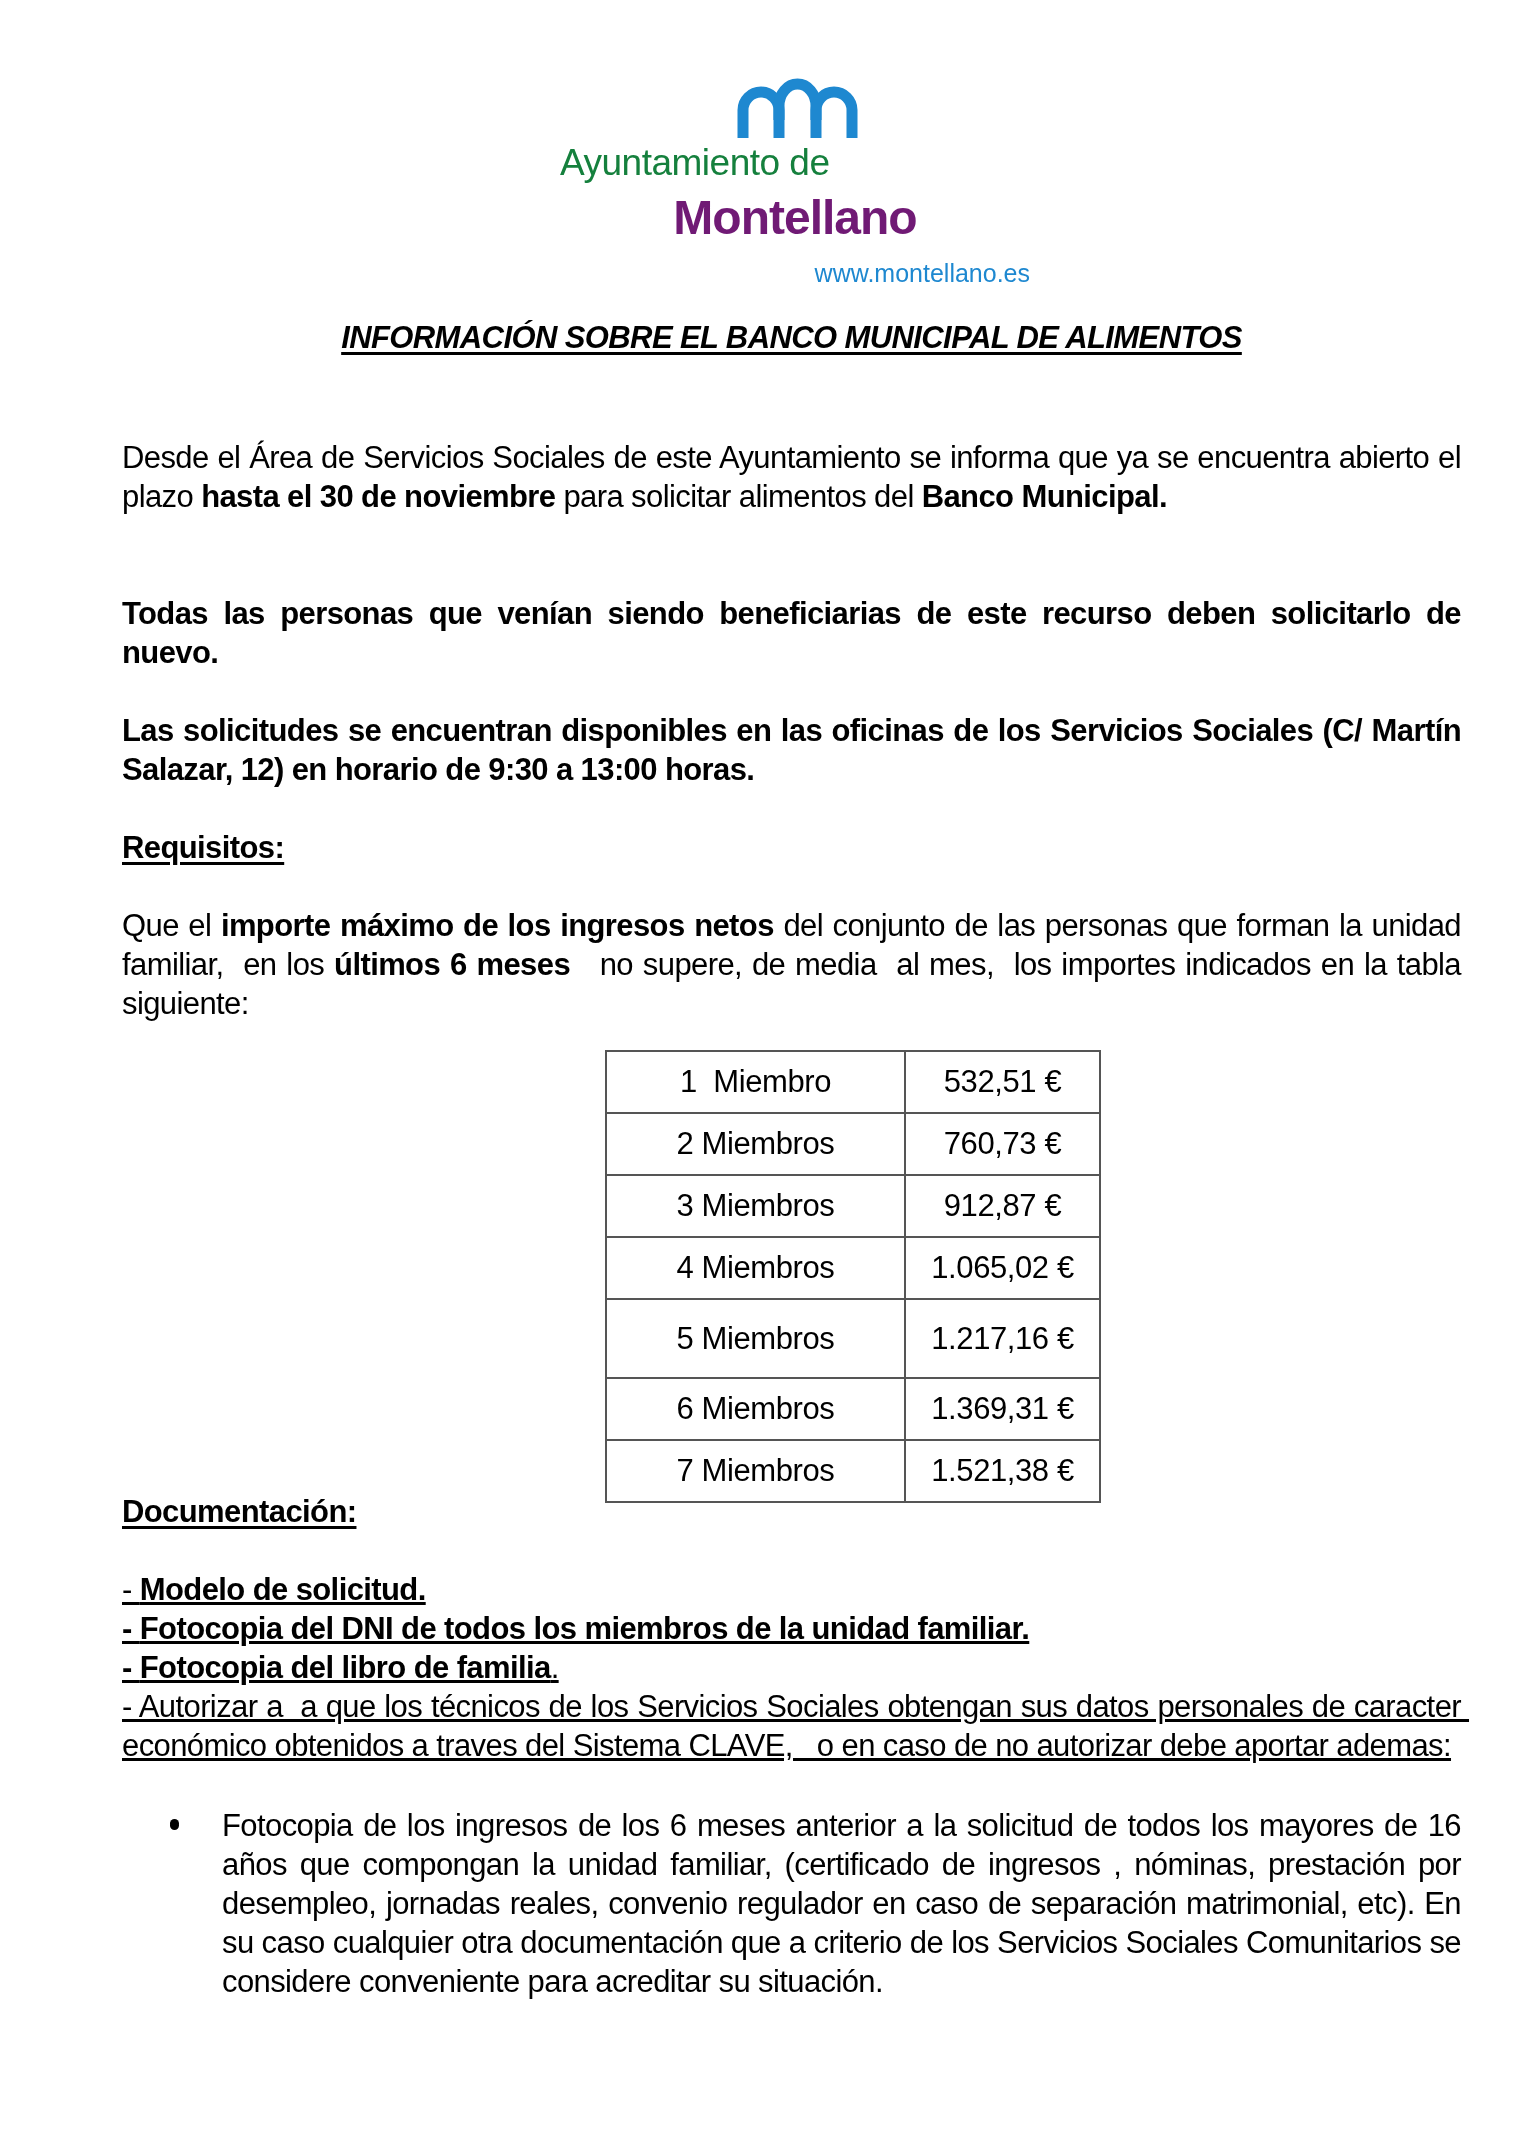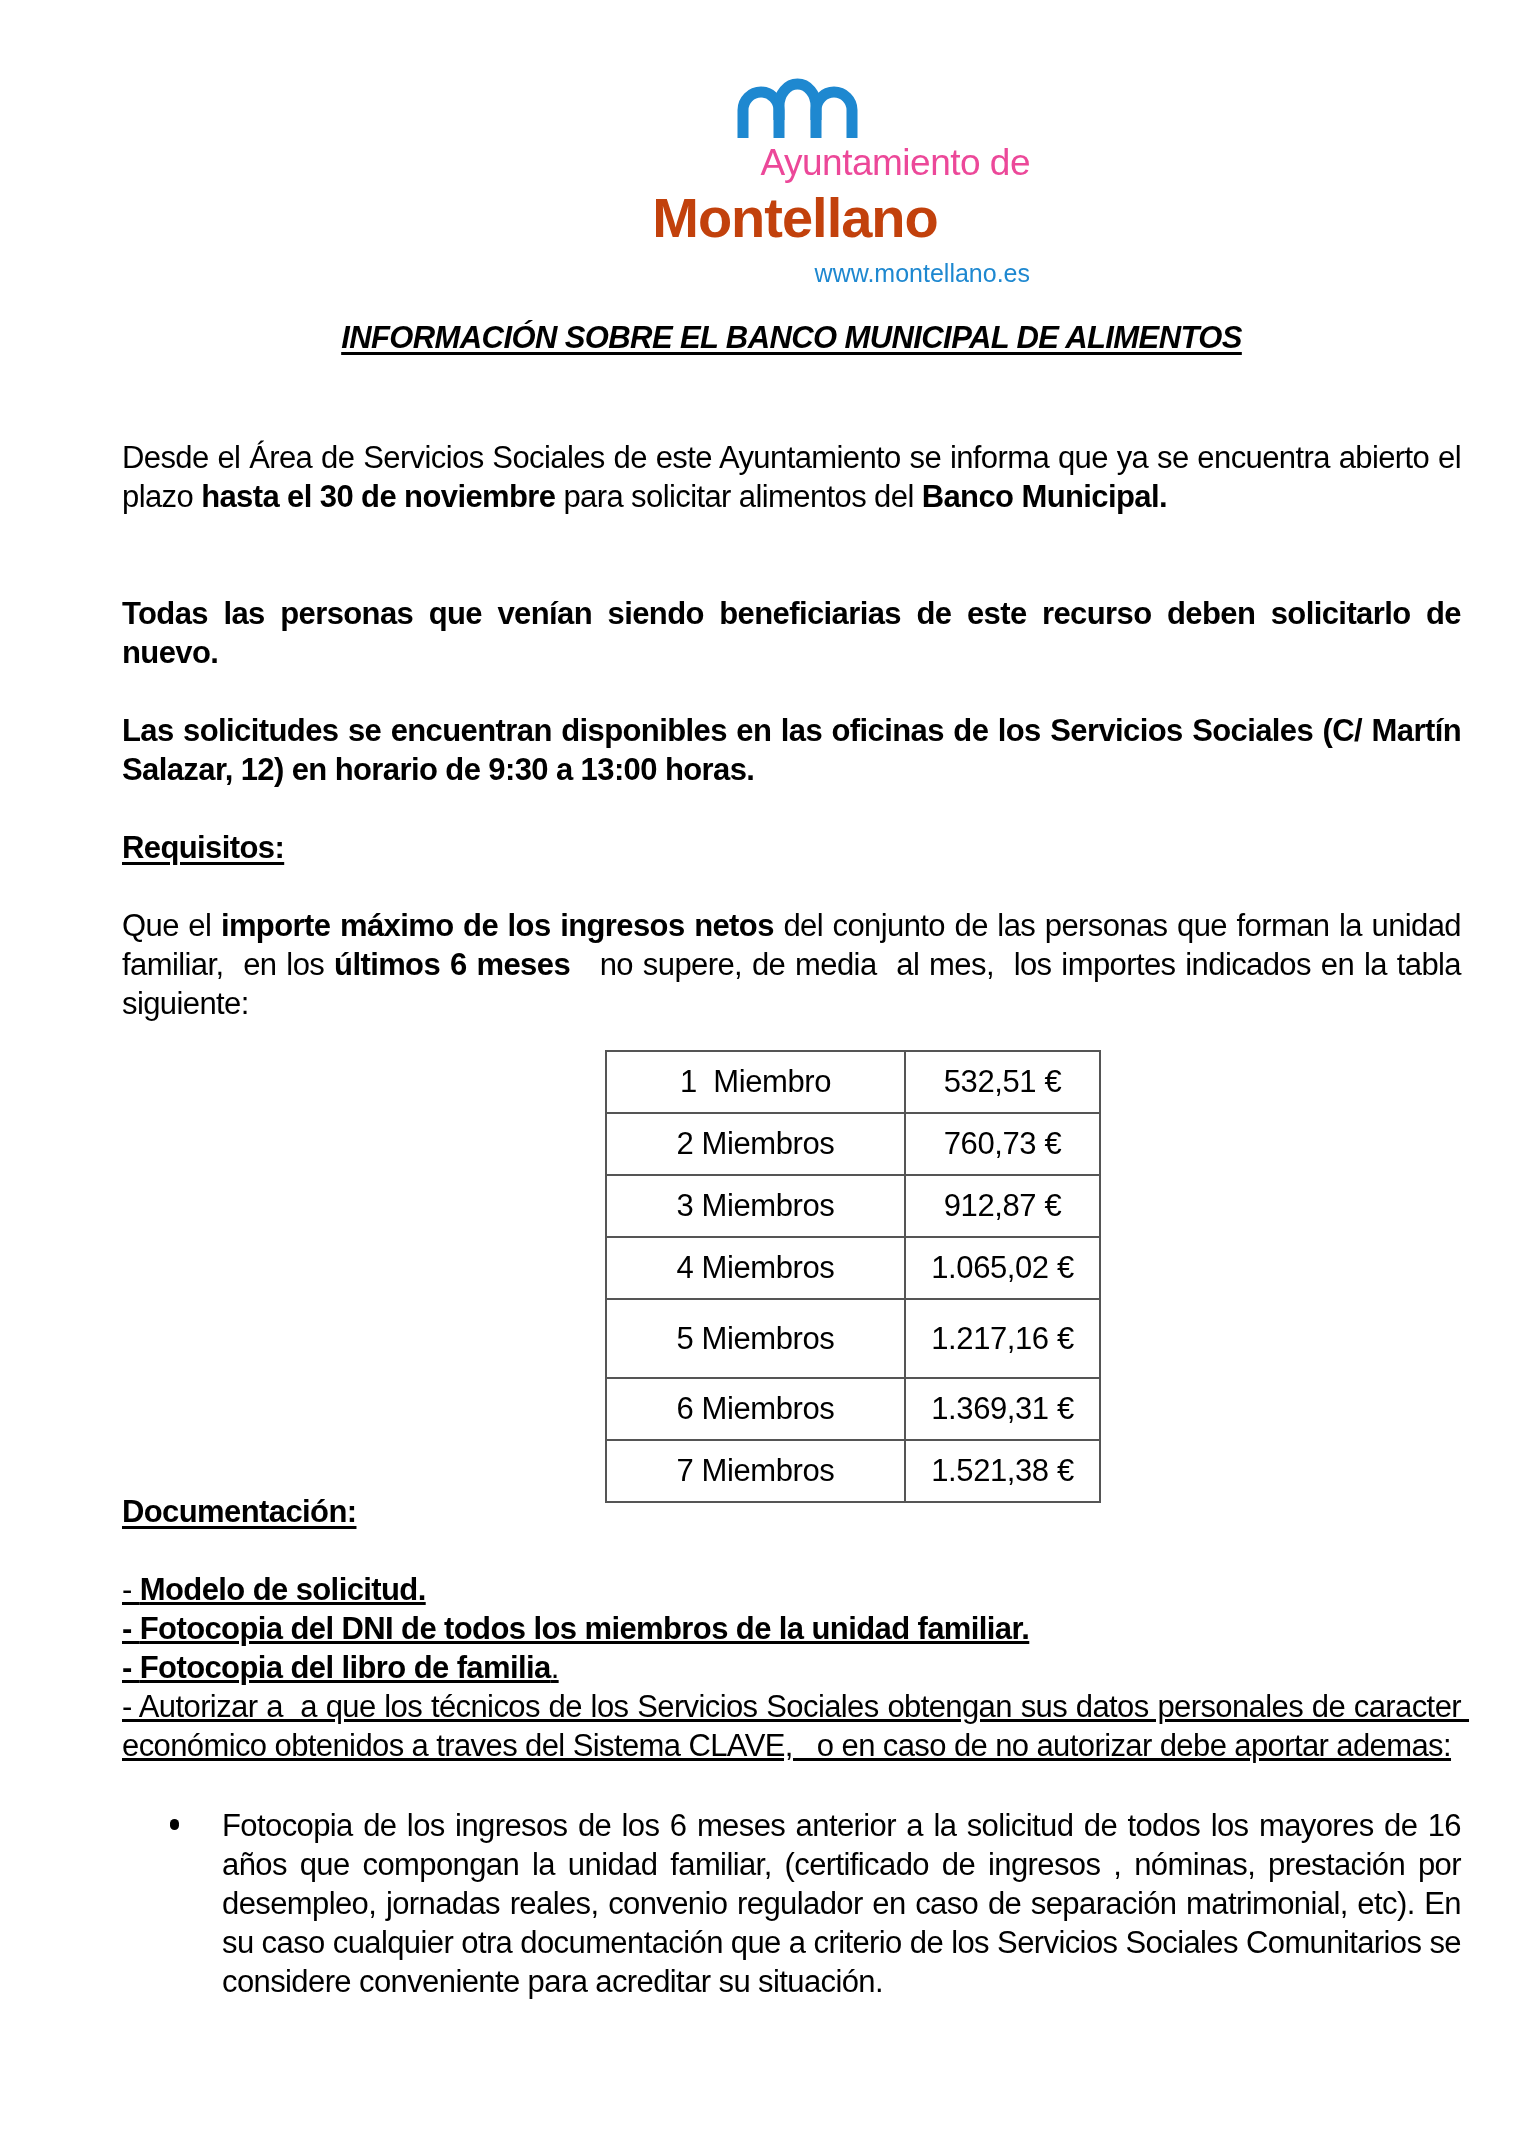--- a/index.html
+++ b/index.html
@@ -1,23 +1,23 @@
 <!DOCTYPE html>
 <html><head>
 <meta charset="utf-8">
 <style>
   html, body { margin:0; padding:0; background:#ffffff; }
   body { width:1531px; height:2153px; position:relative; overflow:hidden;
          font-family:"Liberation Sans", sans-serif; color:#000; }
   .abs { position:absolute; }
   .logo-arches { left:735px; top:78px; width:125px; height:60px; }
-  .logo-line1 { left:560px; width:470px; top:143px; text-align:right;
-                font-size:37px; color:#ec4899; letter-spacing:-0.5px; line-height:40px; }
+  .logo-line1 { left:560px; width:470px; top:143px; text-align:left;
+                font-size:37px; color:#15803d; letter-spacing:-0.5px; line-height:40px; }
   .logo-line2 { left:560px; width:470px; top:180px; text-align:center;
-                font-size:56px; font-weight:bold; color:#c2410c; line-height:76px; letter-spacing:-1px; }
+                font-size:48px; font-weight:bold; color:#701a75; line-height:76px; letter-spacing:-1px; }
   .logo-line3 { left:560px; width:470px; top:259px; text-align:right;
                 font-size:25px; color:#1e88d0; line-height:28px; }
   .title { left:122px; width:1339px; top:320px; text-align:center;
            font-size:31px; font-weight:bold; font-style:italic; text-decoration:underline;
            text-decoration-thickness:3px; text-underline-offset:4px; letter-spacing:-0.6px; line-height:36px; }
   .para { left:122px; width:1339px; font-size:31px; line-height:39px; text-align:justify;
           letter-spacing:-0.6px; }
   .para b, .b { font-weight:bold; }
   .heading { left:122px; font-size:31px; font-weight:bold; text-decoration:underline;
              text-decoration-thickness:3px; text-underline-offset:4px; letter-spacing:-0.6px; line-height:39px; }

